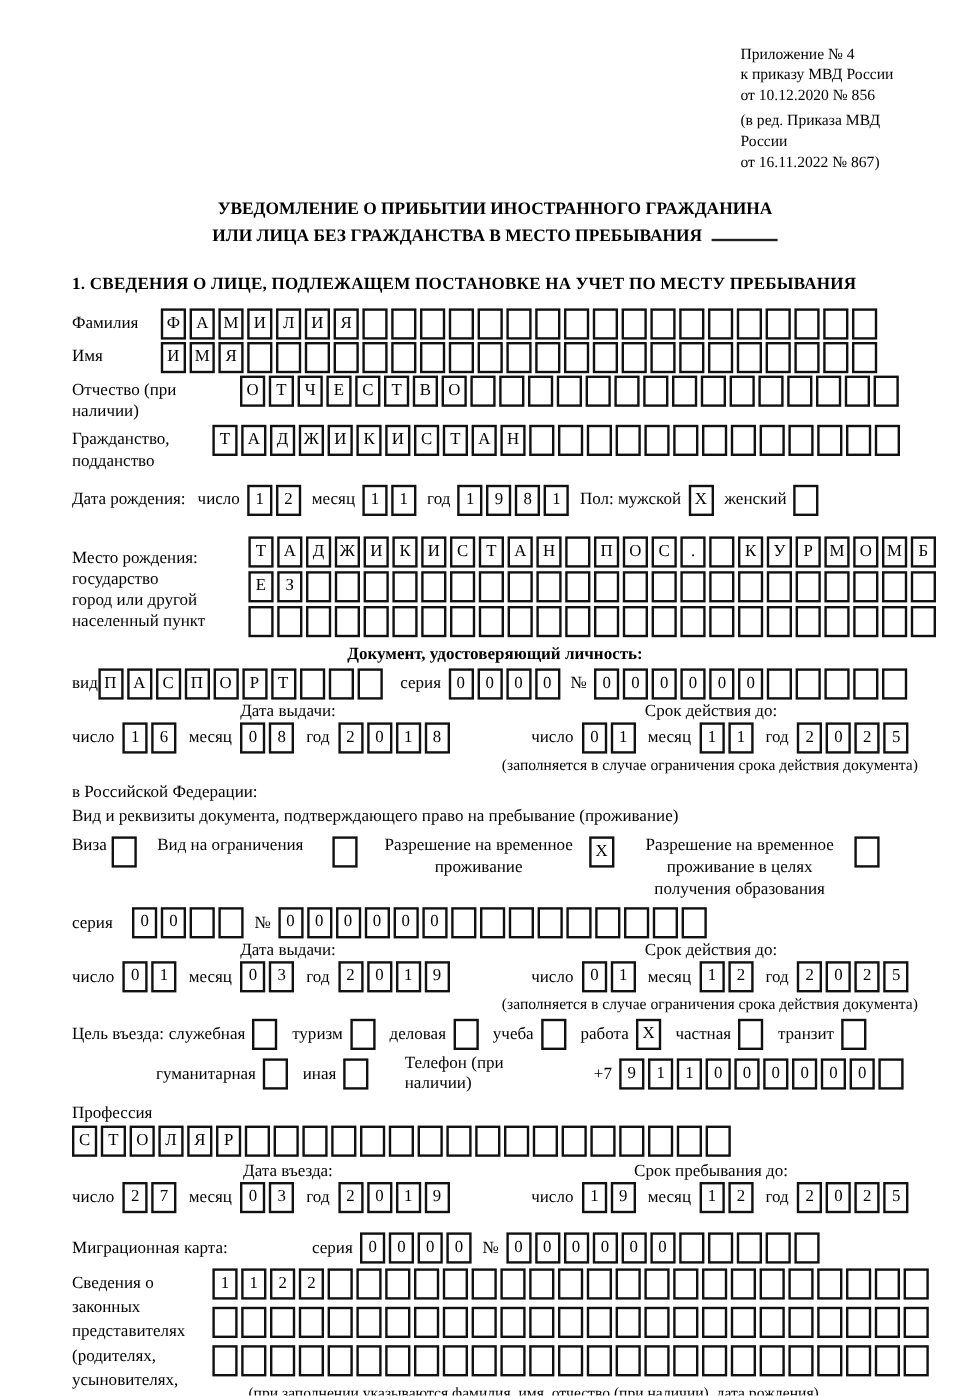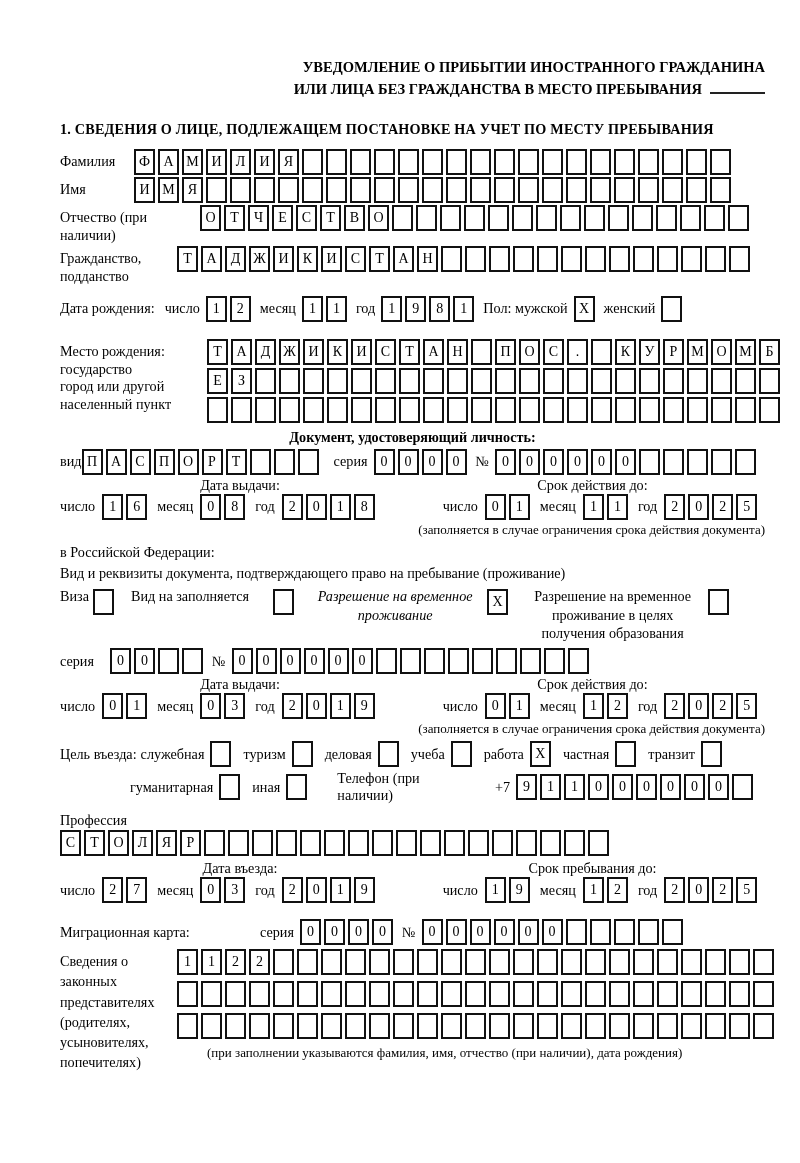--- a/index.html
+++ b/index.html
@@ -2,21 +2,21 @@
 <html><head>
 <meta charset="utf-8">
 <style>
   html,body{margin:0;padding:0;background:#fff;}
   body{width:800px;height:1163px;color:#000;font-family:"Liberation Serif","DejaVu Serif",serif;overflow:hidden;}
   .page{padding:36px 35px 0 60px;box-sizing:border-box;width:800px;}
   
   .apx{margin-left:557px;font-size:13px;line-height:1.32;}
   .apx .gap{margin-top:4px;}
   .forma{margin-top:16px;text-align:right;font-weight:bold;font-size:14.5px;}
-  .title{margin-top:20px;text-align:right;font-weight:bold;font-size:14.5px;line-height:1.55;}
+  .title{margin-top:20px;text-align:center;font-weight:bold;font-size:14.5px;line-height:1.55;}
   .uline{display:inline-block;width:55px;border-bottom:2px solid #222;height:14px;margin-left:8px;}
   .sec{margin-top:20px;font-weight:bold;font-size:14.2px;letter-spacing:.2px;}
   
   .frm{margin-top:11px;font-size:14.2px;}
   .row{display:flex;align-items:flex-start;margin-bottom:2px;}
   .lbl{flex:none;line-height:1.25;padding-top:4px;}
   .w72{width:74px;} .w120{width:122px;} .w145{width:147px;} .w150{width:152px;} .w115{width:117px;}
   .cells{display:flex;flex-wrap:nowrap;}
   .cell{flex:none;box-sizing:content-box;width:17px;height:22px;border:2px solid #111;margin-right:3px;display:flex;align-items:center;justify-content:center;font-size:14px;line-height:1;background:#fff;}
   .stack .cells{margin-bottom:3px;}
@@ -31,34 +31,41 @@
   .dg1{width:360px;}
   .dg2{padding-left:58px;}
   .dgrp .cells{margin:0 7px;}
   .note{ text-align:right;font-size:13px;margin:1px 0 4px 0;}
   .txt{font-size:14.2px;line-height:1.45;}
   .chkrow{display:flex;align-items:flex-start;margin-top:4px;margin-bottom:6px;}
   .chk{display:flex;align-items:flex-start;margin-right:14px;}
   .chk .cells{margin-left:8px;margin-top:2px;}
   .chk .t{line-height:1.3;}
   .ctr{text-align:center;}
-  .wA{max-width:168px;font-style:italic;} .wB{max-width:175px;}
+  .wA{max-width:168px;} .wB{max-width:175px;}
   .goal{display:flex;align-items:center;margin-bottom:3px;flex-wrap:nowrap;}
   .goal .cells{margin:0 9px 0 6px;}
   .ind{margin-left:70px;}
   .rep{display:flex;align-items:flex-start;margin-top:4px;}
   .rep .lbl{padding-top:2px;line-height:1.42;}
   .repnote{font-size:13px;margin:6px 0 0 30px;}
   .dochead{text-align:center;font-weight:bold;font-size:14.2px;margin:3px 0 3px 0;}
 </style>
 </head>
 <body>
 
 <div class="page">
 
+  <div class="apx">
+    <div>Приложение № 4</div>
+    <div>к приказу МВД России</div>
+    <div>от 10.12.2020 № 856</div>
+    <div class="gap">(в ред. Приказа МВД России</div>
+    <div>от 16.11.2022 № 867)</div>
+  </div>
 
 
   <div class="title">
     <div>УВЕДОМЛЕНИЕ О ПРИБЫТИИ ИНОСТРАННОГО ГРАЖДАНИНА</div>
     <div><span>ИЛИ ЛИЦА БЕЗ ГРАЖДАНСТВА В МЕСТО ПРЕБЫВАНИЯ</span><span class="uline"></span></div>
   </div>
 
   <div class="sec">1. СВЕДЕНИЯ О ЛИЦЕ, ПОДЛЕЖАЩЕМ ПОСТАНОВКЕ НА УЧЕТ ПО МЕСТУ ПРЕБЫВАНИЯ</div>
 
   <div class="frm">
@@ -206,21 +213,21 @@
       <span>Пол: мужской</span>
       <span class="cells">
           <span class="cell">X</span>
         </span>
       <span>женский</span>
       <span class="cells">
           <span class="cell">&nbsp;</span>
         </span>
     </div>
 
-    <div class="row stack" style="margin-top:17px;">
+    <div class="row stack" style="margin-top:17px;align-items:center;">
       <span class="lbl w145">
         <span style="display:block">Место рождения:</span>
         <span style="display:block">государство</span>
         <span style="display:block">город или другой</span>
         <span style="display:block">населенный пункт</span>
       </span>
       <span>
         <span class="cells">
             <span class="cell">Т</span>
             <span class="cell">А</span>
@@ -390,21 +397,21 @@
     <div class="txt">Вид и реквизиты документа, подтверждающего право на пребывание (проживание)</div>
 
     <div class="chkrow">
       <span class="chk">
         <span class="t">Виза</span>
         <span class="cells" style="margin-left:4px;">
             <span class="cell">&nbsp;</span>
           </span>
       </span>
       <span class="chk">
-        <span class="t">Вид на заполняется</span>
+        <span class="t">Вид на ограничения</span>
         <span class="cells" style="margin-left:24px;">
             <span class="cell">&nbsp;</span>
           </span>
       </span>
       <span class="chk">
         <span class="t ctr wA">Разрешение на временное проживание</span>
         <span class="cells">
             <span class="cell">X</span>
           </span>
       </span>

